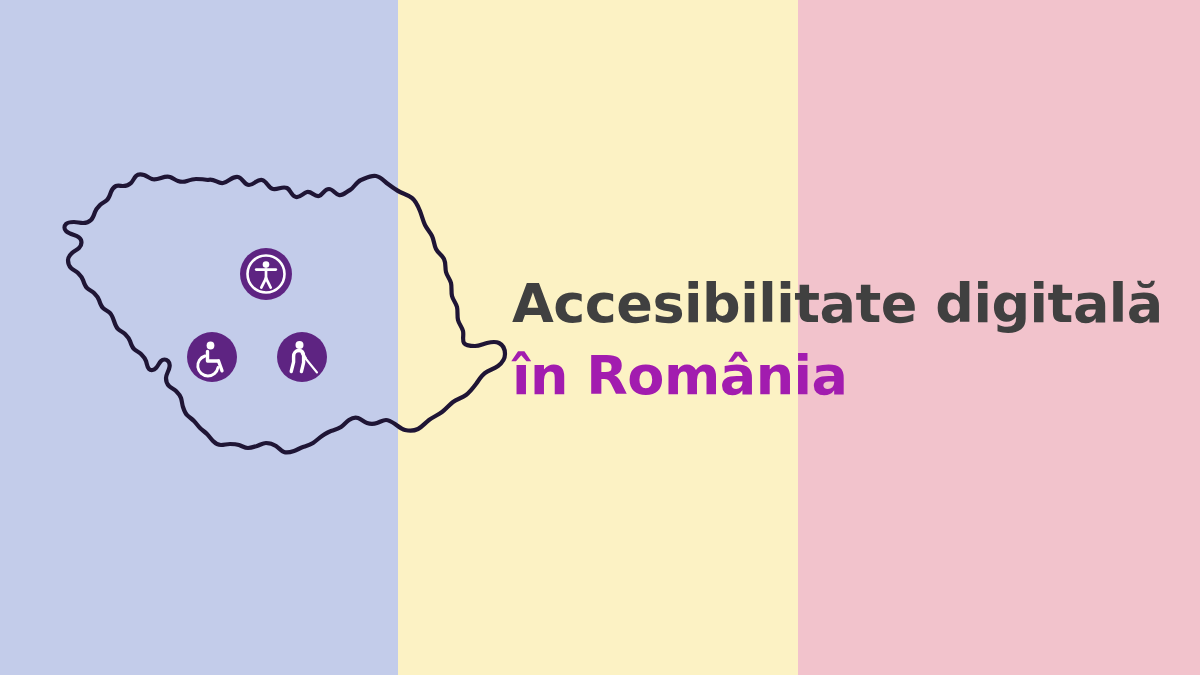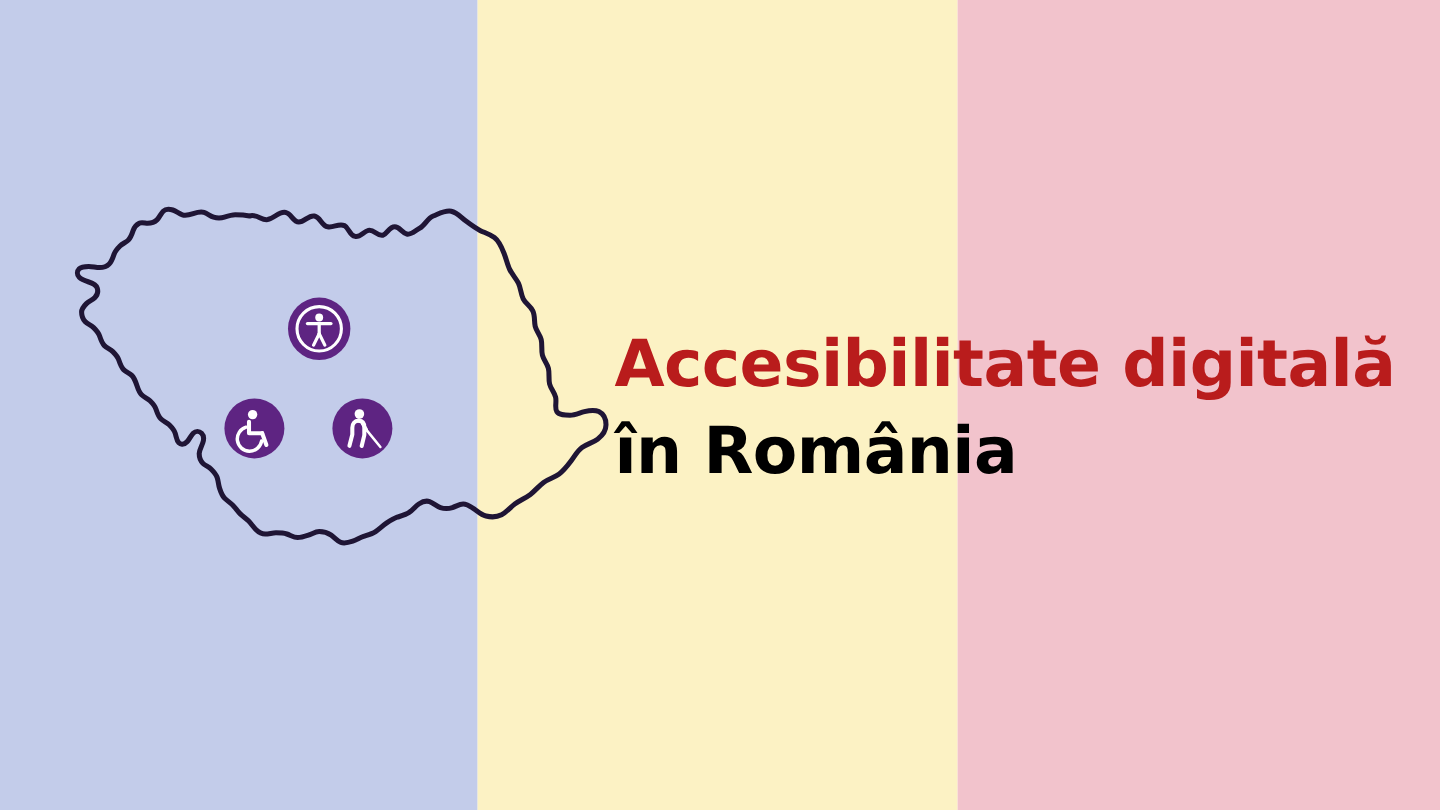--- a/index.html
+++ b/index.html
@@ -259,17 +259,17 @@
       <path d="M22.0,18.5 C18.4,18.5 16.6,21.2 16.6,24.4
                L16.6,30.0 L14.2,39.5" fill="none" stroke="#ffffff" stroke-width="3.4" stroke-linecap="round" stroke-linejoin="round"></path>
       <path d="M22.0,18.5 C25.2,18.7 26.6,21.0 26.6,24.2
                L26.6,30.6 L24.4,39.6" fill="none" stroke="#ffffff" stroke-width="3.4" stroke-linecap="round" stroke-linejoin="round"></path>
       <path d="M25.2,21.0 L28.2,26.0" fill="none" stroke="#ffffff" stroke-width="3.1" stroke-linecap="round"></path>
       <path d="M28.2,26.0 L40.0,40.5" fill="none" stroke="#ffffff" stroke-width="2.1" stroke-linecap="round"></path>
     </svg>
   </div>
 
   <div class="title-block">
-    <div class="title-line" id="title-line-1" style="color: #b91c1c;">Accesibilitate digitală</div>
-    <div class="title-line" id="title-line-2" style="color: #000000;">în România</div>
+    <div class="title-line" id="title-line-1" style="color: #404040;">Accesibilitate digitală</div>
+    <div class="title-line" id="title-line-2" style="color: #a21caf;">în România</div>
   </div>
 
 </div>
 
 </body></html>

